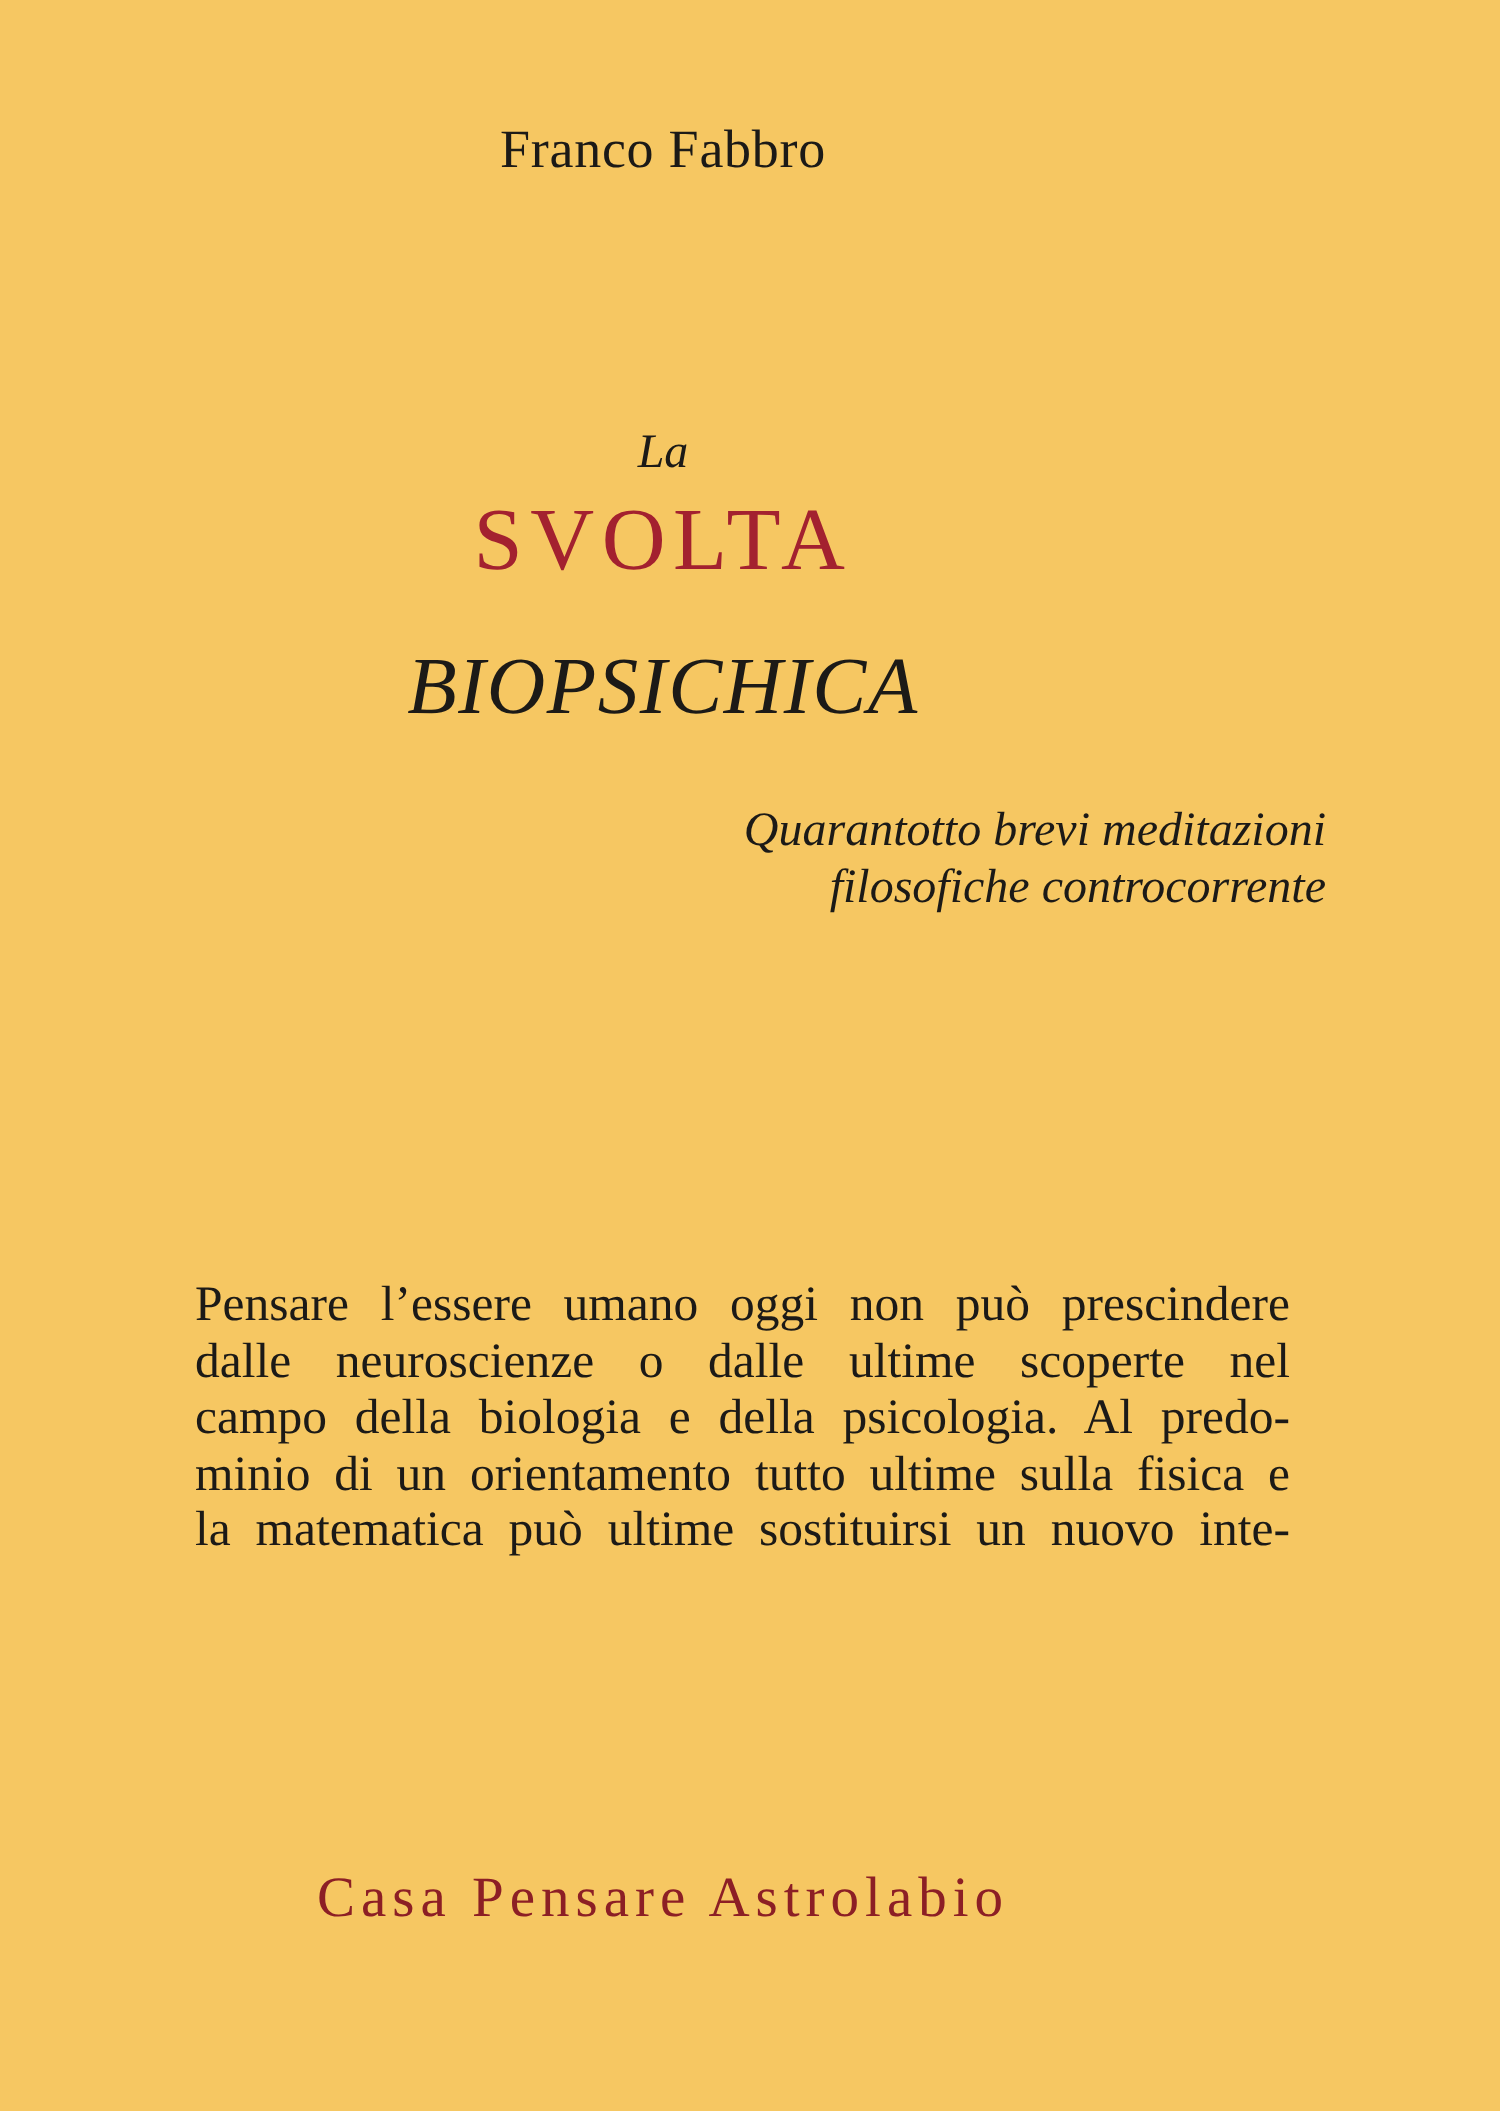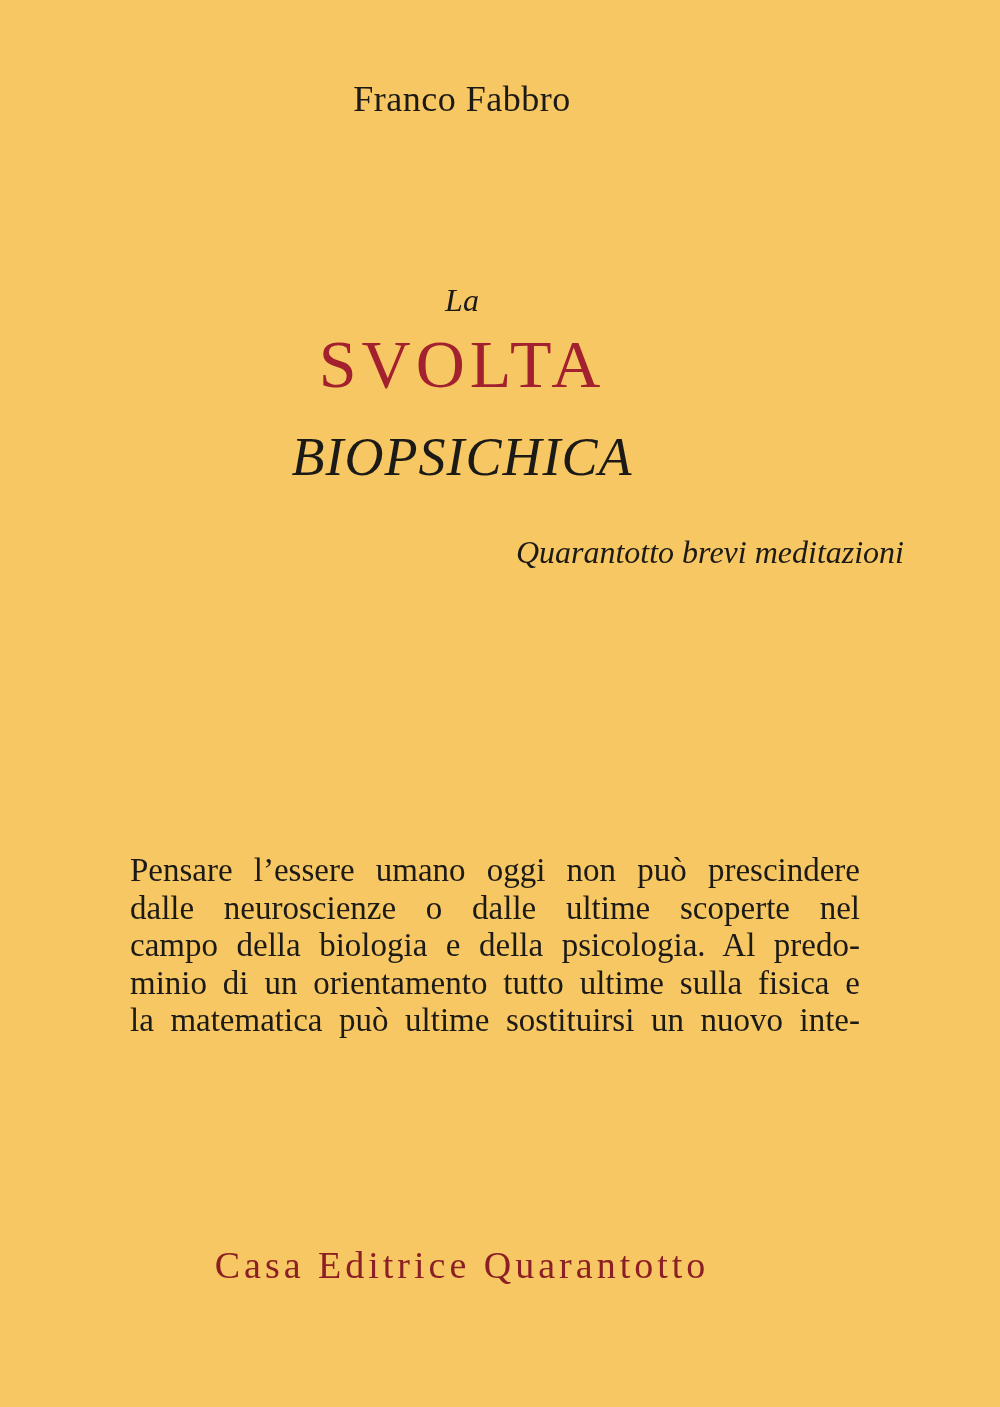--- a/index.html
+++ b/index.html
@@ -4,24 +4,24 @@
 <style>
   html, body { margin: 0; padding: 0; }
   body {
     width: 1000px; height: 1407px;
     background: #f6c762;
     position: relative;
     overflow: hidden;
     font-family: "Liberation Serif", "DejaVu Serif", serif;
     color: #1c1a17;
   }
-  .abs { position: absolute; left: 0; width: 884px; text-align: center; margin-left: 20px; }
+  .abs { position: absolute; left: 0; width: 884px; text-align: center; }
   .author { top: 78px; font-size: 36px; letter-spacing: 0.5px; }
   .pre { top: 282px; font-size: 32px; font-style: italic; }
-  .main1 { top: 330px; font-size: 68px; color: #a3212f; letter-spacing: 5px; line-height: 1; }
+  .main1 { top: 330px; font-size: 59px; color: #a3212f; letter-spacing: 5px; line-height: 1; }
   .main2 { top: 430px; font-size: 54px; font-style: italic; letter-spacing: 1px; line-height: 1; }
   .sub { top: 533px; font-size: 32px; font-style: italic; line-height: 38px; text-align: right; }
   .blurb {
     position: absolute; left: 130px; width: 730px; top: 852px;
     font-size: 33px; line-height: 37.5px; text-align: justify;
   }
   .blurb span { display: block; text-align: justify; text-align-last: justify; }
   .blurb span.last { text-align-last: justify; }
   .publisher { top: 1243px; font-size: 38px; color: #8c1f25; letter-spacing: 4px; }
 </style>
@@ -31,23 +31,24 @@
 <div class="abs author">Franco Fabbro</div>
 
 <div>
   <div class="abs pre">La</div>
   <div class="abs main1">SVOLTA</div>
   <div class="abs main2">BIOPSICHICA</div>
 </div>
 
 <div class="abs sub">
   <div>Quarantotto brevi meditazioni</div>
+  <div>filosofiche controcorrente</div>
 </div>
 
 <div class="blurb">
   <span>Pensare l’essere umano oggi non può prescindere</span>
   <span>dalle neuroscienze o dalle ultime scoperte nel</span>
   <span>campo della biologia e della psicologia. Al predo-</span>
   <span>minio di un orientamento tutto ultime sulla fisica e</span>
   <span>la matematica può ultime sostituirsi un nuovo inte-</span>
 </div>
 
-<div class="abs publisher">Casa Editrice Quarantotto</div>
+<div class="abs publisher">Casa Pensare Astrolabio</div>
 
 </body></html>

